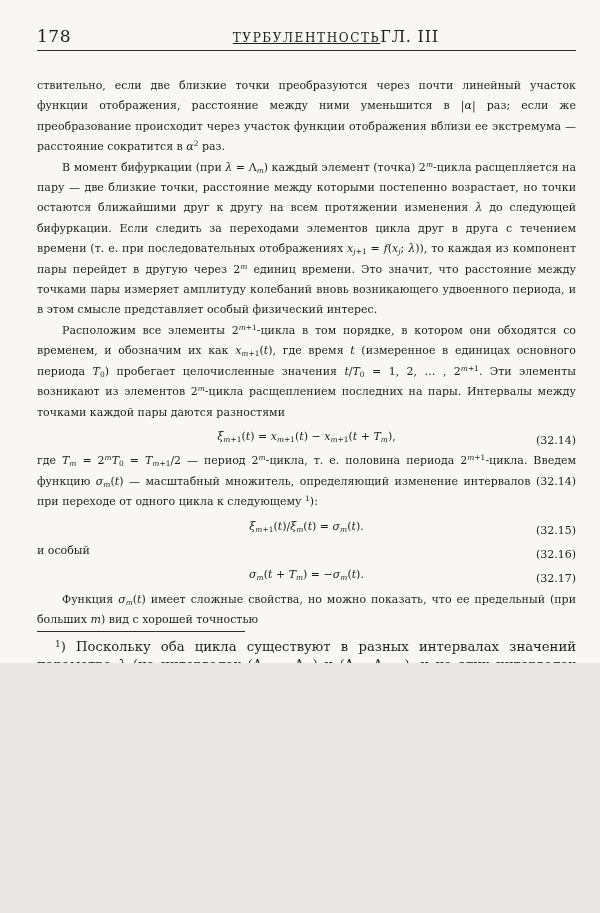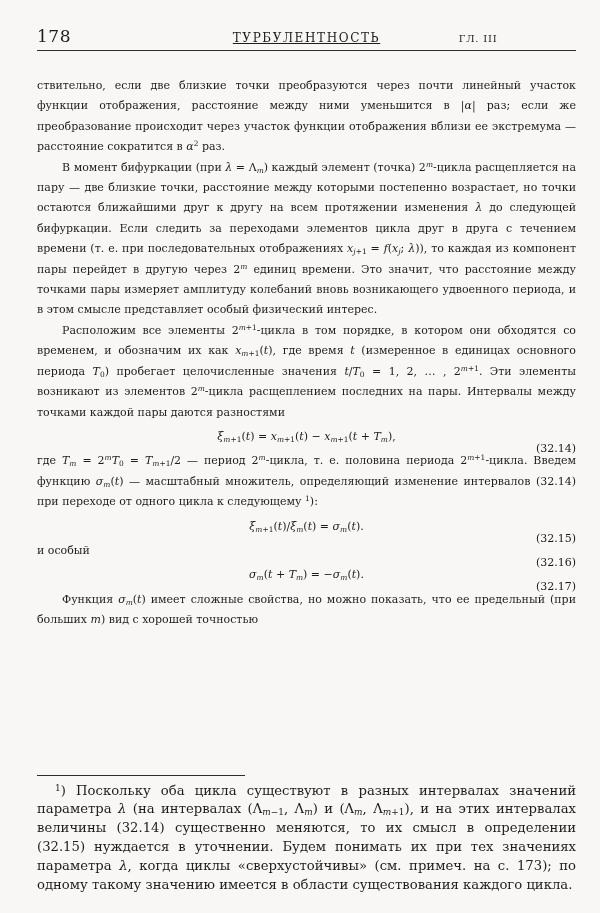--- a/index.html
+++ b/index.html
@@ -2,37 +2,37 @@
 <html lang="ru"><head>
 <meta charset="utf-8">
 <style>
   html,body{margin:0;padding:0;}
   body{
     background:#e8e7e4;
     font-family:"DejaVu Serif","Liberation Serif",serif;
   }
   .page{
     position:relative;
-    width:600px;height:913px;
+    width:600px;height:663px;
     margin:0 auto;
     background:var(--paper,#f8f7f5);
     color:var(--ink,#1d1d1b);
     box-sizing:border-box;
     padding:26px 24px 0 37px;
     display:flex;flex-direction:column;
     overflow:hidden;
   }
   header.pagehead{
     display:grid;
     grid-template-columns:1fr auto 1fr;
     align-items:baseline;
   }
   .pagenum{font-size:17px;letter-spacing:0.5px;}
   .running{font-size:12px;letter-spacing:1.6px;text-align:center;text-decoration:underline;}
-  .chapter{font-size:10px;letter-spacing:0.8px;text-align:center;}
+  .chapter{font-size:16px;letter-spacing:0.8px;text-align:left;}
   .headrule{
     border:0;border-top:1.4px solid #2e2d2a;
     margin:4px 0 0 0;width:100%;
   }
   main.body{
     margin-top:25px;
     font-size:11px;
     line-height:20.4px;
   }
   main.body p{
@@ -41,21 +41,21 @@
   }
   p.indent{text-indent:25px;}
   .eq{
     position:relative;
     text-align:center;
     margin:4px 0;
     white-space:nowrap;
   }
   .eq .num{
     position:absolute;
-    right:0;top:12px;
+    right:0;top:4px;
   }
   sub,sup{font-size:68%;line-height:0;}
   sub{vertical-align:-0.22em;}
   sup{vertical-align:0.5em;}
   i{font-style:italic;}
   footer.fnblock{
     margin-top:auto;
     padding-bottom:18px;
   }
   .fnrule{

